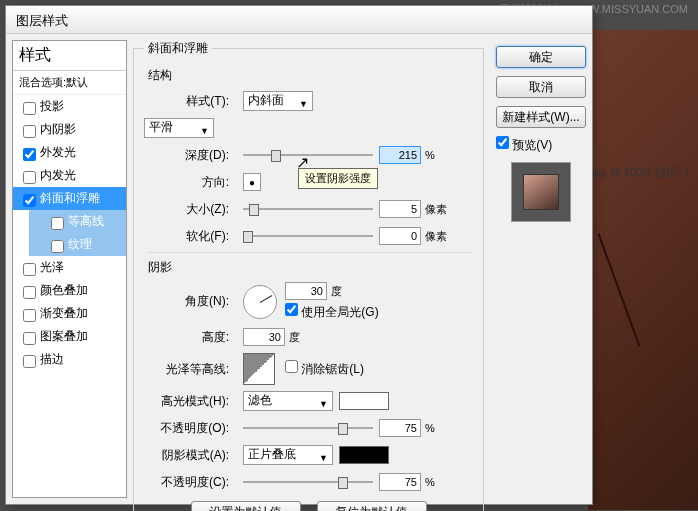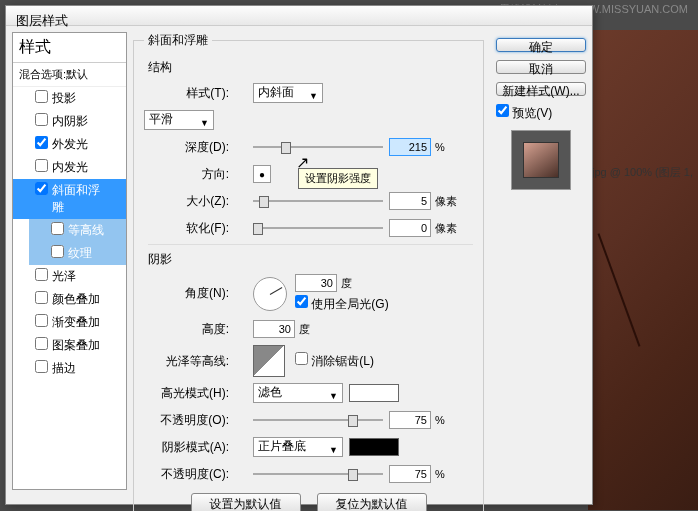--- a/index.html
+++ b/index.html
@@ -6,42 +6,42 @@
     body { font-family: "Microsoft YaHei", SimSun, sans-serif; font-size: 12px; background: #4a4a4a; width: 698px; height: 511px; overflow: hidden; position: relative; }
     
     .watermark { position: absolute; top: 2px; right: 10px; color: #888; font-size: 11px; z-index: 0; }
     
     .bg-image { position: absolute; right: 0; top: 30px; width: 110px; height: 480px; background: linear-gradient(135deg, #6b3a2a 0%, #5a2f22 40%, #4a2518 70%, #3a1d13 100%); z-index: 0; }
     .bg-image::before { content: ""; position: absolute; top: 200px; left: 30px; width: 2px; height: 120px; background: #2a0f08; transform: rotate(-20deg); }
     .bg-title { position: absolute; right: 5px; top: 165px; color: #333; font-size: 11px; z-index: 0; }
     
     .dialog { position: absolute; left: 5px; top: 5px; width: 588px; height: 500px; background: #f0f0f0; border: 1px solid #888; box-shadow: 2px 2px 8px rgba(0,0,0,0.3); z-index: 10; }
     
-    .titlebar { height: 20px; background: linear-gradient(#fdfdfd, #e8e8e8); border-bottom: 1px solid #ccc; padding: 6px 10px; font-size: 13px; }
+    .titlebar { height: 28px; background: linear-gradient(#fdfdfd, #e8e8e8); border-bottom: 1px solid #ccc; padding: 6px 10px; font-size: 13px; }
     
     .content { display: flex; height: calc(100% - 28px); }
     
     .sidebar { width: 115px; background: #fff; border: 1px solid #999; margin: 6px 0 6px 6px; overflow: hidden; }
     .sidebar-header { padding: 4px 6px; font-size: 16px; border-bottom: 1px solid #ccc; }
     .sidebar-subheader { padding: 4px 6px; font-size: 11px; border-bottom: 1px solid #eee; }
-    .sidebar-item { display: flex; align-items: flex-start; padding: 3px 22px; cursor: pointer; }
+    .sidebar-item { display: flex; align-items: flex-end; padding: 3px 10px; cursor: pointer; }
     .sidebar-item.selected { background: #3399ff; color: #fff; }
     .sidebar-item.sub.selected { background: #93c5f0; color: #fff; margin-left: 16px; }
     .sidebar-item.sub { padding-left: 22px; }
     .sidebar-item input[type=checkbox] { margin-right: 4px; }
     
     .main { flex: 1; padding: 6px; }
     
     fieldset { border: 1px solid #ccc; padding: 8px 10px; margin-bottom: 8px; }
     legend { padding: 0 4px; font-size: 12px; }
     
     .sub-legend { font-size: 12px; margin: 2px 0 6px 4px; }
     
     .row { display: flex; align-items: center; margin: 5px 0; min-height: 22px; }
-    .row-label { width: 85px; text-align: right; margin-right: 24px; font-size: 12px; }
+    .row-label { width: 85px; text-align: right; margin-right: 14px; font-size: 12px; }
     
     select, .combo { height: 20px; font-size: 12px; border: 1px solid #999; background: #fff; padding: 1px 4px; }
     .combo { display: inline-flex; align-items: flex-end; justify-content: space-between; min-width: 70px; }
     .combo .arrow { margin-left: 8px; font-size: 9px; }
     
     .slider { flex: 1; max-width: 130px; height: 18px; position: relative; margin-right: 6px; }
     .slider-track { position: absolute; top: 8px; left: 0; right: 0; height: 2px; background: #ddd; border: 1px solid #aaa; }
     .slider-thumb { position: absolute; top: 4px; width: 10px; height: 12px; background: #e0e0e0; border: 1px solid #666; }
     
     input[type=text].num { width: 42px; height: 18px; font-size: 11px; text-align: right; padding: 1px 3px; border: 1px solid #999; }
@@ -56,21 +56,21 @@
     .angle-circle::after { content: ""; position: absolute; top: 50%; left: 50%; width: 14px; height: 1px; background: #333; transform-origin: left; transform: rotate(-30deg); }
     
     .swatch { width: 50px; height: 18px; border: 1px solid #666; display: inline-block; }
     .swatch.white { background: #fff; }
     .swatch.black { background: #000; }
     .swatch.contour { background: linear-gradient(135deg, #888 0%, #888 50%, #fff 50%, #fff 100%); width: 32px; height: 32px; }
     
     .tooltip { position: absolute; left: 298px; top: 168px; background: #ffffe1; border: 1px solid #666; padding: 2px 6px; font-size: 11px; z-index: 20; }
     
     .right-panel { width: 102px; padding: 12px 6px; }
-    .btn { display: block; width: 90px; height: 14px; margin-bottom: 8px; background: linear-gradient(#fdfdfd, #e0e0e0); border: 1px solid #888; border-radius: 3px; font-size: 12px; cursor: pointer; }
+    .btn { display: block; width: 90px; height: 22px; margin-bottom: 8px; background: linear-gradient(#fdfdfd, #e0e0e0); border: 1px solid #888; border-radius: 3px; font-size: 12px; cursor: pointer; }
     .btn.primary { border-color: #3a7abd; box-shadow: 0 0 3px #6aaae0; }
     
     .preview-box { width: 60px; height: 60px; border: 1px solid #999; background: #555; margin: 8px auto; display: flex; align-items: center; justify-content: center; }
     .preview-inner { width: 36px; height: 36px; background: linear-gradient(145deg, #d4a090, #4a3028); border: 1px solid #333; }
     
     .bottom-buttons { display: flex; justify-content: center; gap: 16px; margin-top: 8px; }
     .btn-wide { width: 110px; height: 22px; background: linear-gradient(#fdfdfd, #e0e0e0); border: 1px solid #888; border-radius: 3px; font-size: 12px; cursor: pointer; }
     
     .cursor { position: absolute; left: 296px; top: 153px; z-index: 30; font-size: 16px; color: #000; pointer-events: none; }
     .cursor::after { content: "↖"; transform: scaleX(-1); display: inline-block; }

